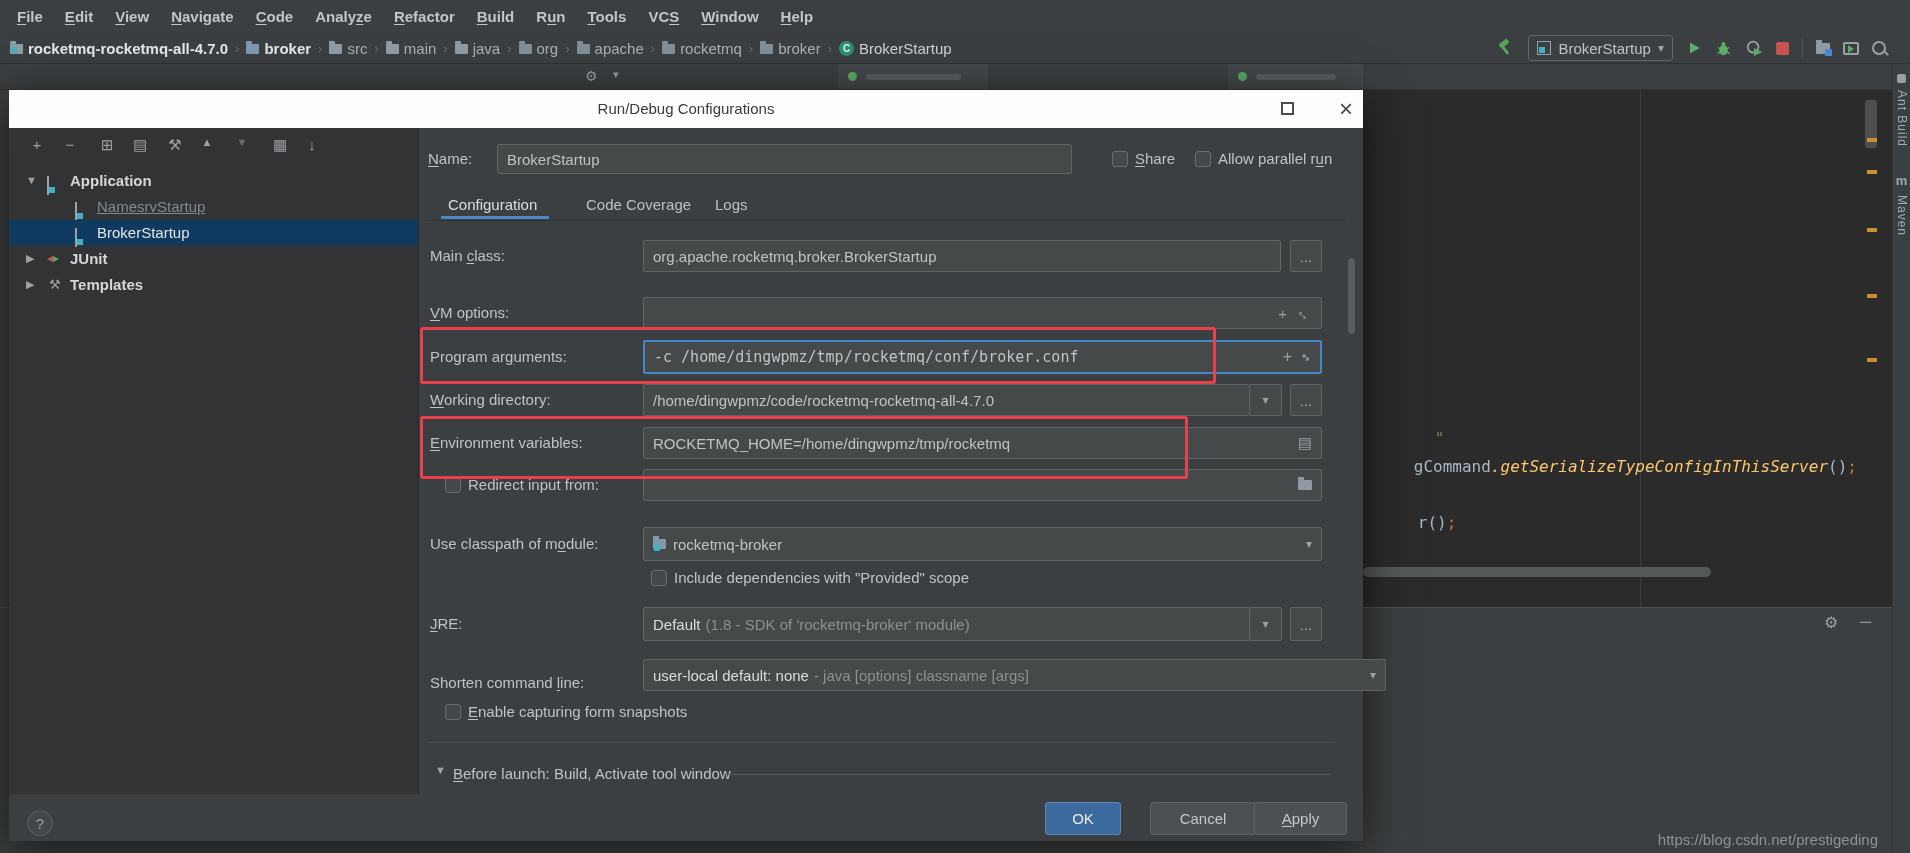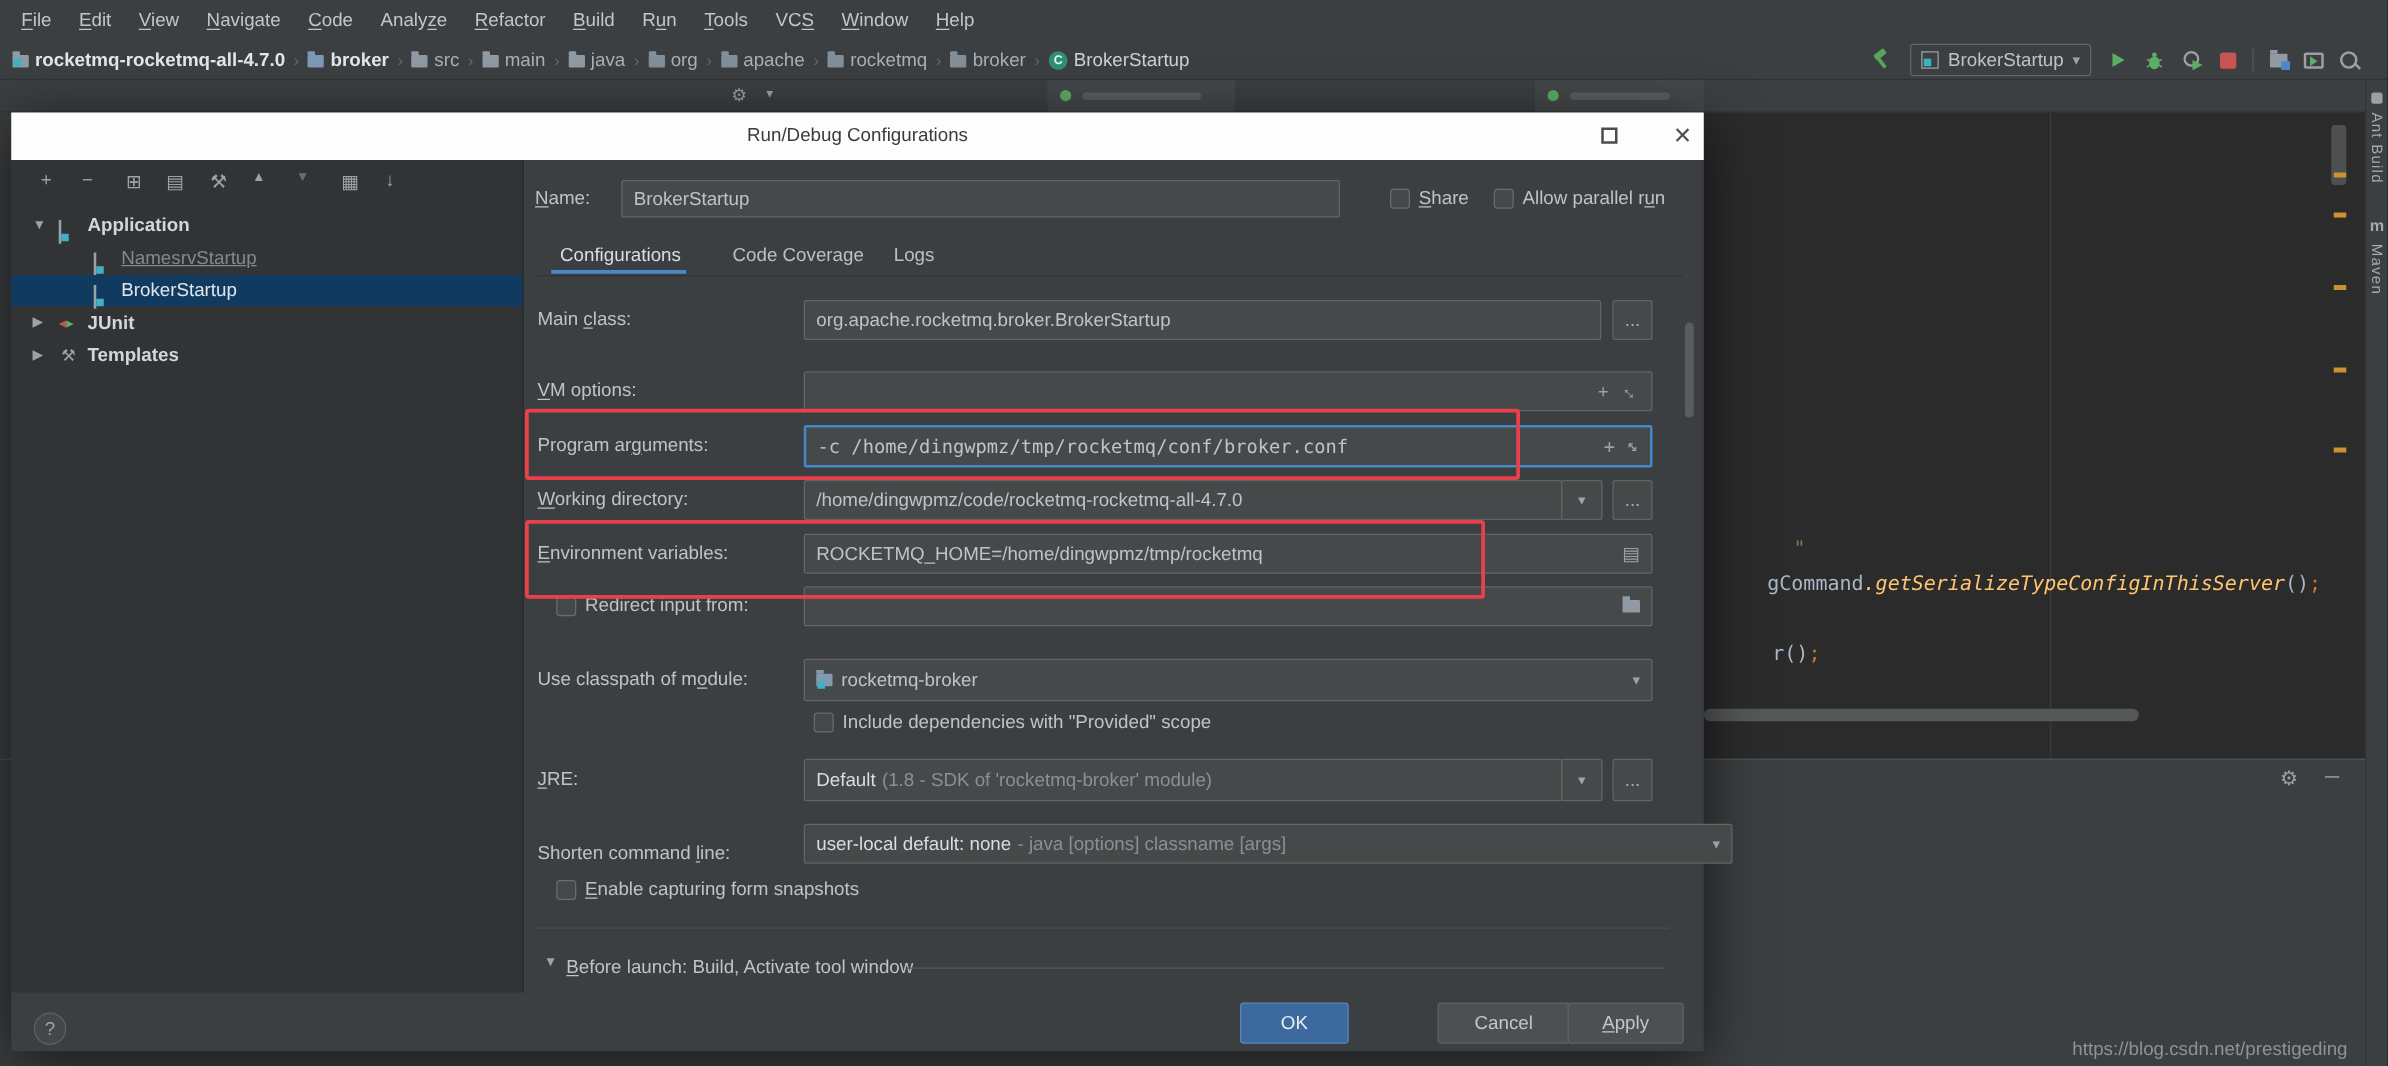--- a/index.html
+++ b/index.html
@@ -1,21 +1,21 @@
 <!DOCTYPE html>
 <html><head>
 <meta charset="utf-8">
 <style>
   html,body{margin:0;padding:0;background:#1e1e1e;}
   .screen{position:relative;width:1910px;height:853px;background:#3c3f41;overflow:hidden;
     font-family:"Liberation Sans",sans-serif;color:#bfc3c7;font-size:15px;-webkit-font-smoothing:antialiased;}
 
   
   .menubar{position:absolute;left:0;top:0;width:1910px;height:32px;background:#3c3f41;
-    display:flex;align-items:center;padding-left:6px;box-sizing:border-box;}
+    display:flex;align-items:center;padding-left:6px;box-sizing:border-box;font-weight:bold;}
   .menu-item{padding:0 11px;color:#c2c6c9;cursor:default;}
   .navbar{position:absolute;left:0;top:32px;width:1910px;height:32px;background:#3c3f41;
     border-bottom:1px solid #2f3234;box-sizing:border-box;}
   .crumbs{position:absolute;left:10px;top:0;height:32px;display:flex;align-items:center;gap:7px;}
   .crumb{display:flex;align-items:center;gap:5px;color:#a9b0b6;}
   .crumb.bold .crumb-label{color:#e3e6e8;font-weight:bold;}
   .crumb.last .crumb-label{color:#ccd1d5;}
   .crumb-sep{color:#666c70;font-size:13px;}
   .fold{width:13px;height:10px;background:#8f9aa3;border-radius:1px;position:relative;flex:0 0 auto;margin-top:1px;}
   .fold::before{content:"";position:absolute;top:-3px;left:0;width:6px;height:3px;background:inherit;border-radius:1px 1px 0 0;}
@@ -340,21 +340,21 @@
 
       <span class="flabel" style="left:419px;top:16px;line-height:30px"><span class="mn">N</span>ame:</span>
       <div class="fld" style="left:488px;top:16px;width:575px;height:30px">
         <span>BrokerStartup</span>
       </div>
       <span class="cb" style="left:1103px;top:23px"></span>
       <span class="flabel" style="left:1126px;top:16px;line-height:30px"><span class="mn">S</span>hare</span>
       <span class="cb" style="left:1186px;top:23px"></span>
       <span class="flabel" style="left:1209px;top:16px;line-height:30px">Allow parallel r<span class="mn">u</span>n</span>
 
-      <span class="tab on" style="left:439px">Configurations</span>
+      <span class="tab on" style="left:439px">Configuration</span>
       <span class="tab" style="left:577px">Code Coverage</span>
       <span class="tab" style="left:706px">Logs</span>
       <div class="tab-underline" style="left:432px;width:108px"></div>
       <div class="tabs-divider" style="left:419px;width:918px"></div>
 
       <span class="flabel" style="left:421px;top:112px;line-height:32px">Main <span class="mn">c</span>lass:</span>
       <div class="fld" style="left:634px;top:112px;width:638px;height:32px">
         <span>org.apache.rocketmq.broker.BrokerStartup</span>
       </div>
       <div class="btn-sq" style="left:1281px;top:112px;width:32px;height:32px">
@@ -445,21 +445,21 @@
       <span class="cb" style="left:436px;top:576px"></span>
       <span class="flabel" style="left:459px;top:570px;line-height:28px"><span class="mn">E</span>nable capturing form snapshots</span>
 
       <div class="form-divider" style="left:419px;top:614px;width:907px"></div>
       <div class="dscroll"></div>
 
       <span class="flabel" style="left:426px;top:636px;font-size:11px;color:#9da2a6">▼</span>
       <span class="flabel" style="left:444px;top:634px;line-height:24px"><span class="mn">B</span>efore launch: Build, Activate tool window</span>
       <div class="before-line" style="left:716px;top:646px;width:606px"></div>
 
-      <div class="btn primary" style="left:983px;width:87px">
+      <div class="btn primary" style="left:1036px;width:76px">
         <span>OK</span>
         </div>
       <div class="btn plain" style="left:1141px;width:106px">
         <span>Cancel</span>
         </div>
       <div class="btn plain" style="left:1245px;width:93px">
         <span><span class="mn">A</span>pply</span>
         </div>
 
       <div class="help-btn">

